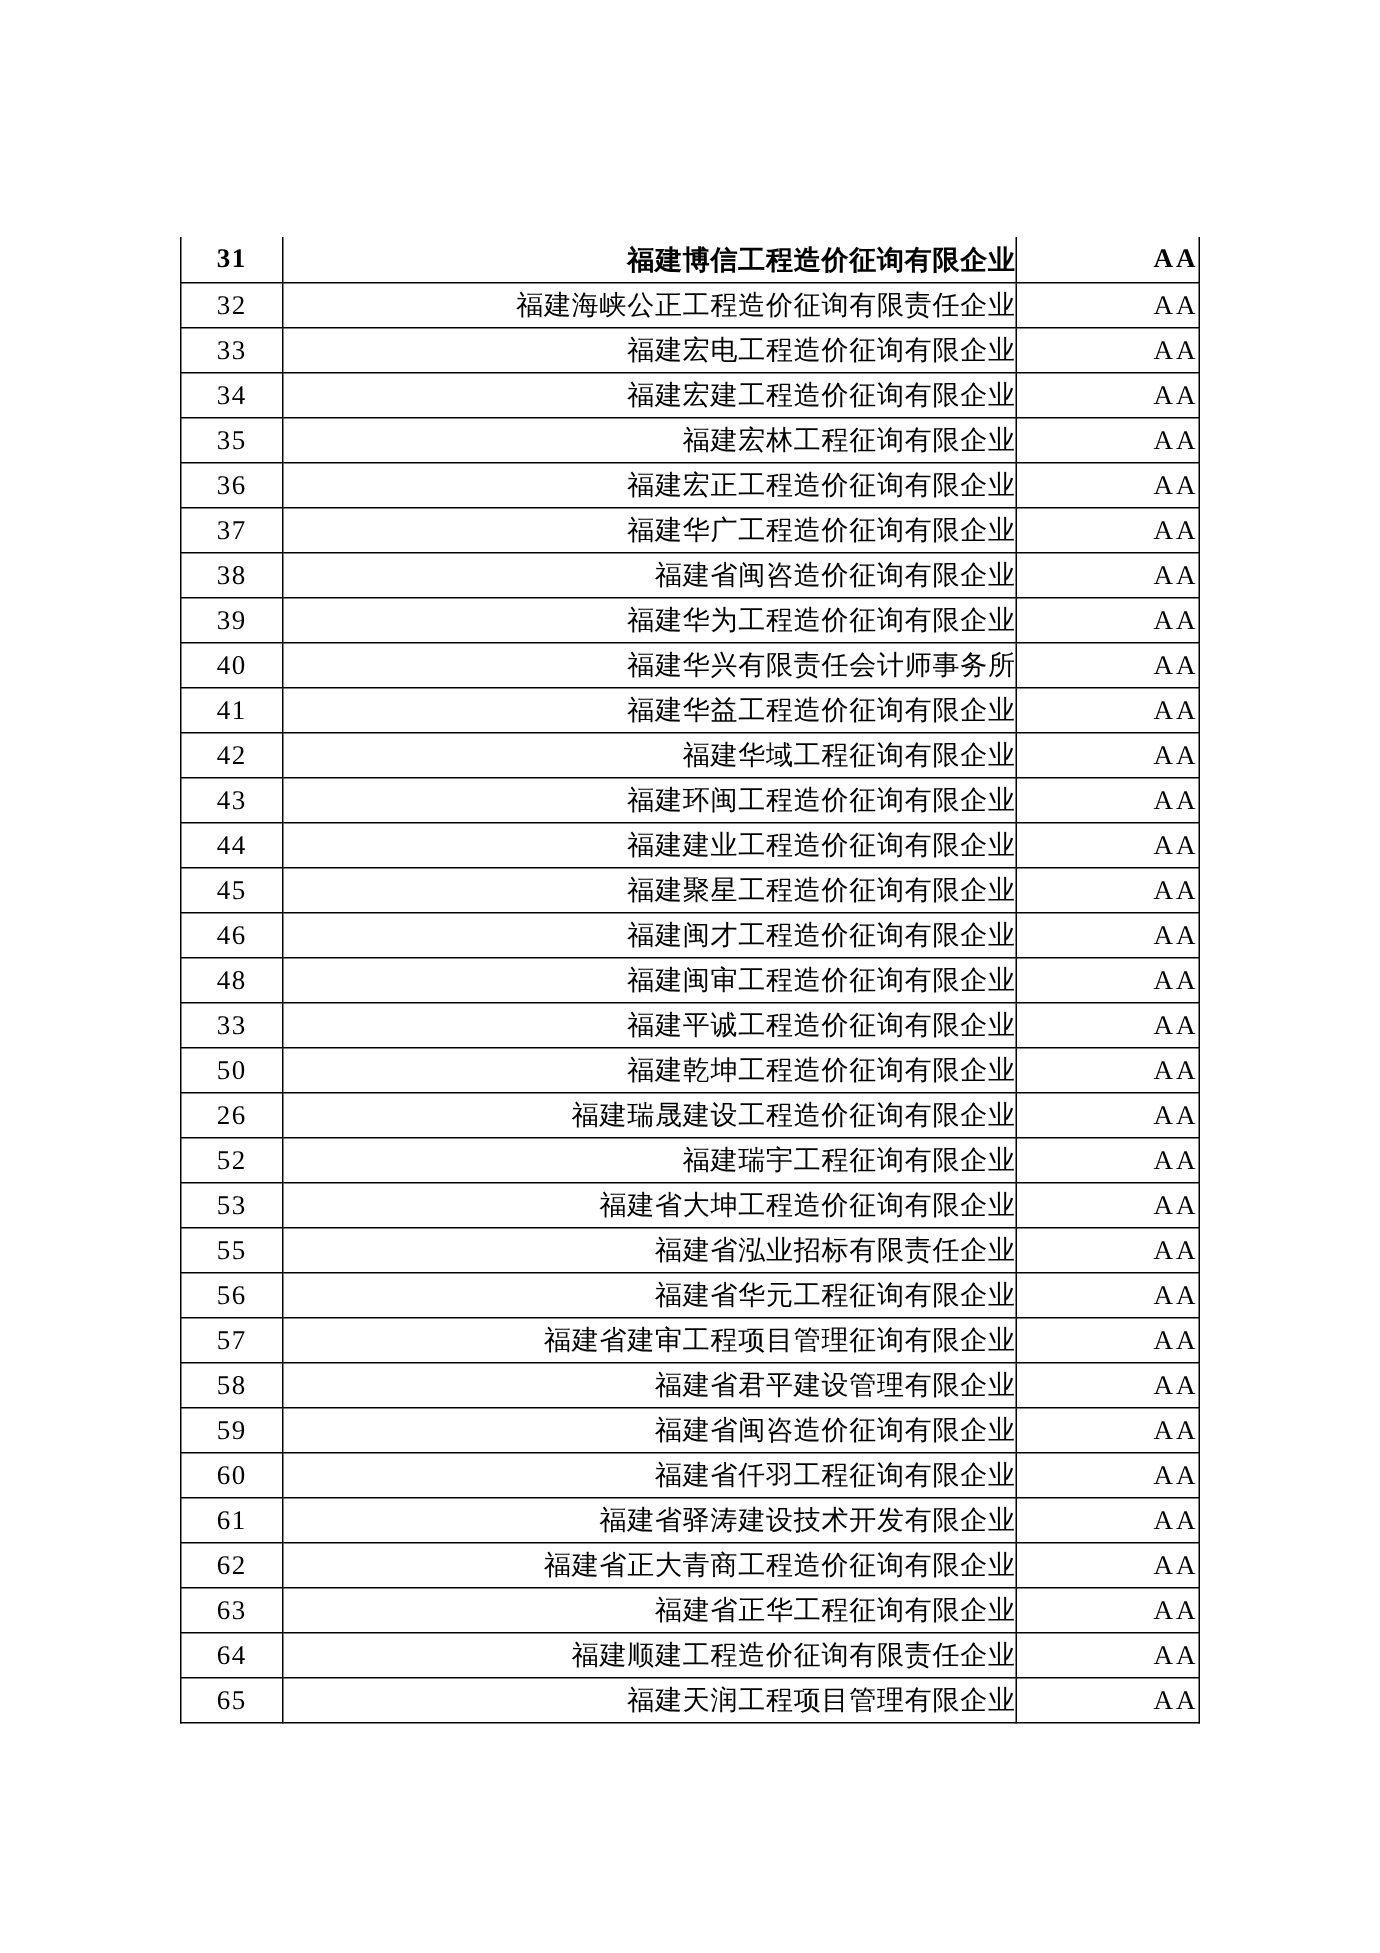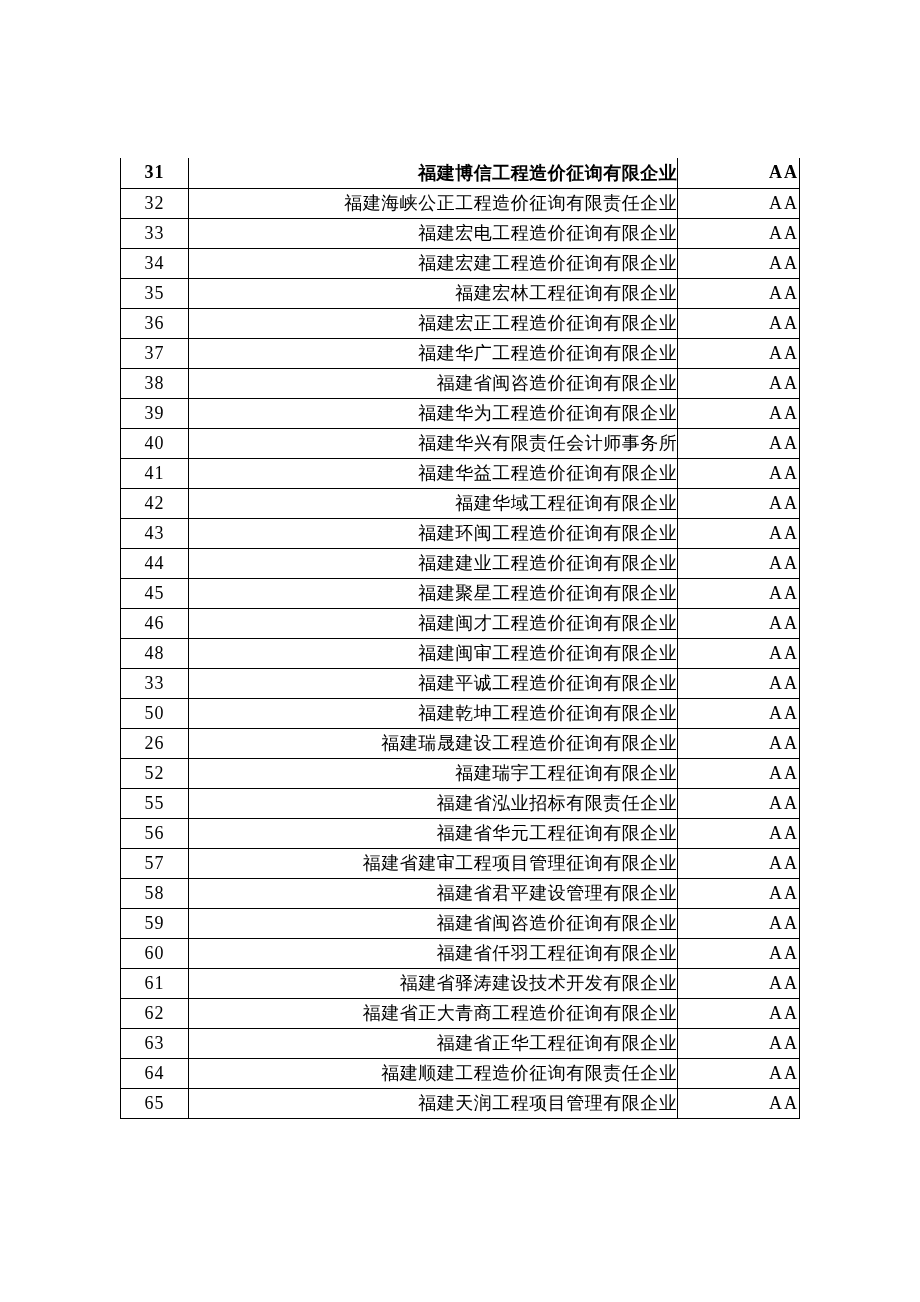--- a/index.html
+++ b/index.html
@@ -153,20 +153,25 @@
         <td class="col-num">26</td>
         <td class="col-name">福建瑞晟建设工程造价征询有限企业</td>
         <td class="col-rating">AA</td>
       </tr>
       <tr>
         <td class="col-num">52</td>
         <td class="col-name">福建瑞宇工程征询有限企业</td>
         <td class="col-rating">AA</td>
       </tr>
       <tr>
+        <td class="col-num">53</td>
+        <td class="col-name">福建省大坤工程造价征询有限企业</td>
+        <td class="col-rating">AA</td>
+      </tr>
+      <tr>
         <td class="col-num">55</td>
         <td class="col-name">福建省泓业招标有限责任企业</td>
         <td class="col-rating">AA</td>
       </tr>
       <tr>
         <td class="col-num">56</td>
         <td class="col-name">福建省华元工程征询有限企业</td>
         <td class="col-rating">AA</td>
       </tr>
       <tr>

